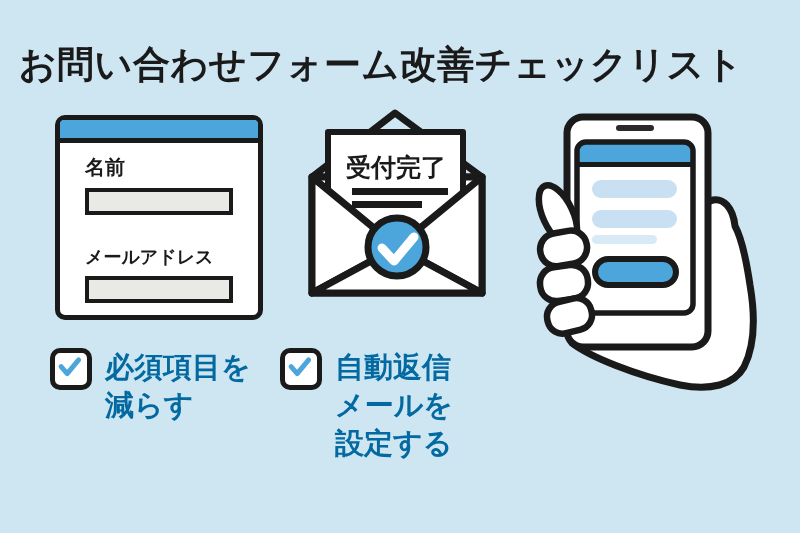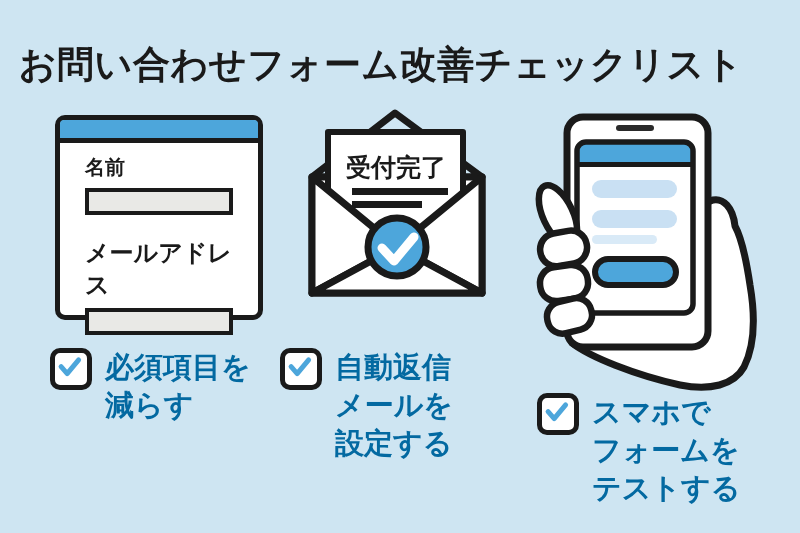--- a/index.html
+++ b/index.html
@@ -24,21 +24,21 @@
     position:absolute; left:55px; top:115px; width:208px; height:205px;
     background:#ffffff; border:5px solid #1a1a1a; border-radius:10px;
   }
   .form-card .titlebar {
     height:23px; background:#4da6db;
     border-bottom:5px solid #1a1a1a;
     border-radius:4px 4px 0 0;
   }
   .form-card .content { padding:11px 19px 0 25px; }
   .form-label { font-size:20px; font-weight:800; color:#1a1a1a; }
-  .form-label.email { font-size:24px; margin-top:22px; }
+  .form-label.email { font-size:18px; margin-top:30px; }
   .form-input {
     margin-top:7px; height:27px; width:148px;
     background:#e9e9e6; border:4px solid #1a1a1a;
   }
 
   
   .envelope-illo { position:absolute; left:295px; top:100px; width:210px; height:205px; }
   .phone-illo    { position:absolute; left:520px; top:95px;  width:270px; height:300px; }
 
   .letter-text {
@@ -144,24 +144,14 @@
     <div class="box">
       <svg viewBox="0 0 42 42" width="32" height="32">
         <polyline points="8,18 16,27 31,9" fill="none" stroke-width="6.5" stroke-linecap="round" stroke-linejoin="round" stroke="#4da6db"></polyline>
       </svg>
     </div>
     <div class="lines"><span>自動返信</span>
 <span>メールを</span>
 <span>設定する</span></div>
   </div>
 
-  <div class="check-item item-3">
-    <div class="box">
-      <svg viewBox="0 0 42 42" width="32" height="32">
-        <polyline points="8,18 16,27 31,9" fill="none" stroke-width="6.5" stroke-linecap="round" stroke-linejoin="round" stroke="#4da6db"></polyline>
-      </svg>
-    </div>
-    <div class="lines"><span>スマホで</span>
-<span>フォームを</span>
-<span>テストする</span></div>
-  </div>
 
 </div>
 
 </body></html>

